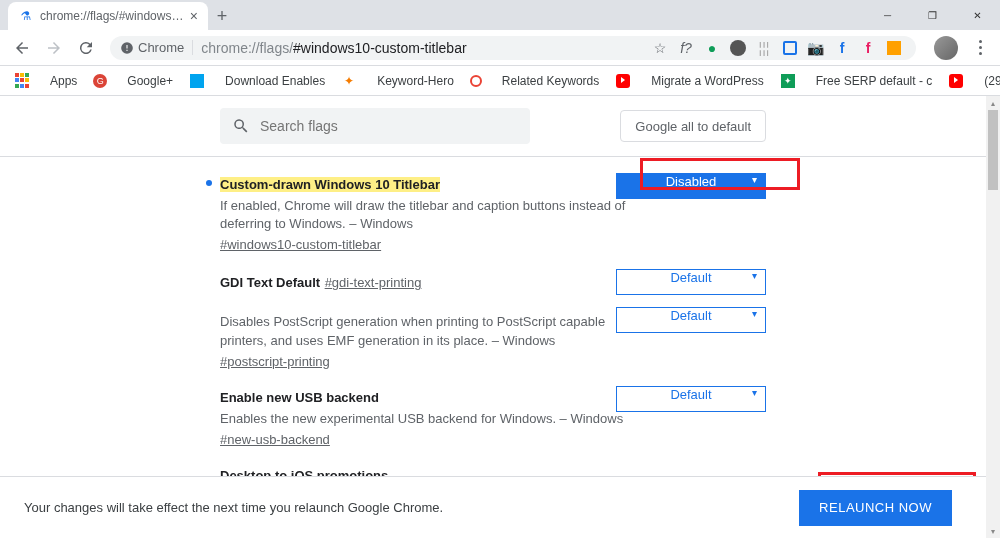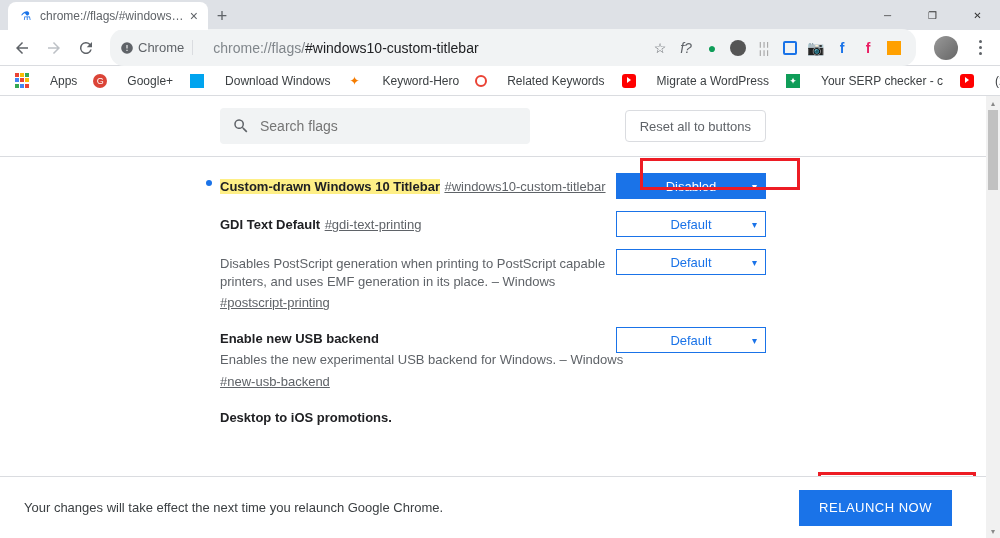--- a/index.html
+++ b/index.html
@@ -15,23 +15,23 @@
 .tab-icon { width: 16px; height: 16px; margin-right: 6px; display: flex; align-items: center; justify-content: center; color: #1a73e8; font-size: 12px; }
 .tab-title { flex: 1; overflow: hidden; white-space: nowrap; text-overflow: ellipsis; }
 .tab-close { font-size: 14px; color: #5f6368; }
 .new-tab { width: 28px; height: 28px; display: flex; align-items: center; justify-content: center; color: #5f6368; font-size: 18px; }
 
 
 .addr-bar { height: 36px; background: #fff; border-bottom: 1px solid #dadce0; display: flex; align-items: center; padding: 0 8px; gap: 4px; }
 .nav-btn { width: 28px; height: 28px; display: flex; align-items: center; justify-content: center; color: #5f6368; border-radius: 50%; }
 .nav-btn.disabled { color: #bdc1c6; }
 .nav-btn svg { width: 18px; height: 18px; }
-.addr-input-wrap { flex: 1; height: 37px; background: #f1f3f4; border-radius: 14px; display: flex; align-items: center; padding: 0 10px; margin: 0 6px; min-width: 0; }
+.addr-input-wrap { flex: 1; height: 24px; background: #f1f3f4; border-radius: 14px; display: flex; align-items: center; padding: 0 10px; margin: 0 6px; min-width: 0; }
 .addr-secure { display: flex; align-items: center; color: #5f6368; font-size: 13px; gap: 4px; border-right: 1px solid #dadce0; padding-right: 8px; margin-right: 8px; }
-.addr-url { font-size: 14px; color: #202124; white-space: nowrap; margin-left: 12px; }
+.addr-url { font-size: 14px; color: #202124; white-space: nowrap; }
 .addr-url .gray { color: #80868b; }
 .addr-icons { display: flex; align-items: center; gap: 10px; margin-left: auto; padding-right: 4px; }
 .addr-ico { width: 16px; height: 16px; display: flex; align-items: center; justify-content: center; font-size: 14px; color: #5f6368; }
 .profile-dots { display: flex; align-items: center; gap: 10px; margin-left: 8px; }
 .avatar { width: 24px; height: 24px; border-radius: 50%; background: linear-gradient(135deg,#999,#666); }
 .menu-dots { width: 24px; height: 24px; display: flex; flex-direction: column; align-items: center; justify-content: center; gap: 3px; }
 .menu-dots span { width: 3px; height: 3px; background: #5f6368; border-radius: 50%; }
 
 
 .bookmarks-bar { height: 30px; background: #fff; border-bottom: 1px solid #dadce0; display: flex; align-items: center; padding: 0 8px; gap: 4px; font-size: 12px; color: #3c4043; }
@@ -52,21 +52,21 @@
 .reset-btn { margin-left: auto; margin-right: 220px; height: 32px; padding: 0 14px; border: 1px solid #dadce0; background: #fff; color: #5f6368; font-size: 13px; border-radius: 4px; cursor: pointer; }
 
 
 .flags-list { padding: 0 220px; }
 .flag-entry { padding: 18px 0 0 0; position: relative; }
 .flag-dot { position: absolute; left: -14px; top: 23px; width: 6px; height: 6px; border-radius: 50%; background: #1a73e8; }
 .flag-title { font-size: 13px; font-weight: bold; color: #202124; display: inline; }
 .flag-title.highlight { background: #feef86; }
 .flag-desc { font-size: 13px; color: #5f6368; margin-top: 4px; max-width: 420px; line-height: 1.4; }
 .flag-hash { font-size: 13px; color: #5f6368; text-decoration: underline; margin-top: 4px; display: inline-block; }
-.flag-select { position: absolute; right: 0; top: 16px; width: 150px; height: 26px; border: 1px solid #1a73e8; background: #fff; display: flex; align-items: center; justify-content: center; color: #1a73e8; font-size: 13px; cursor: pointer; }
+.flag-select { position: absolute; right: 0; top: 16px; width: 150px; height: 26px; border: 1px solid #1a73e8; background: #fff; display: flex; justify-content: center; color: #1a73e8; font-size: 13px; cursor: pointer; }
 .flag-select::after { content: '▾'; position: absolute; right: 8px; font-size: 10px; }
 .flag-select.active { background: #1a73e8; color: #fff; }
 
 
 .red-box { position: absolute; border: 3px solid #ed1c24; pointer-events: none; }
 
 
 .relaunch-bar { position: absolute; bottom: 0; left: 0; right: 14px; height: 62px; background: #fff; border-top: 1px solid #dadce0; display: flex; align-items: center; padding: 0 24px; z-index: 5; margin-top: 48px; }
 .relaunch-msg { font-size: 13px; color: #3c4043; }
 .relaunch-btn { margin-left: auto; height: 36px; padding: 0 20px; background: #1a73e8; color: #fff; border: none; font-size: 13px; letter-spacing: 0.5px; cursor: pointer; margin-right: 10px; }
@@ -166,21 +166,21 @@
     <span>Apps</span>
   </div>
   <div class="bm-item">
       <span class="bm-ico" style="width:14px;height:14px;border-radius:50%;background:#db4437;color:#fff;font-size:9px;line-height:14px;text-align:center;">G</span>
       <span>Google+</span>
     </div>
   <div class="bm-item">
       <span class="bm-ico">
         <span class="sq" style="background:#00a4ef;"></span>
       </span>
-      <span>Download Windows</span>
+      <span>Download Enables</span>
     </div>
   <div class="bm-item">
       <span class="bm-ico" style="color:#f57c00;">✦</span>
       <span>Keyword-Hero</span>
     </div>
   <div class="bm-item">
       <span class="bm-ico" style="width:12px;height:12px;border:2px solid #ea4335;border-radius:50%;"></span>
       <span>Related Keywords</span>
     </div>
   <div class="bm-item">
@@ -188,21 +188,21 @@
         <span class="sq" style="background:#ff0000;border-radius:3px;position:relative;">
           <span style="position:absolute;left:5px;top:3px;border-left:4px solid #fff;border-top:3px solid transparent;border-bottom:3px solid transparent;"></span>
         </span>
       </span>
       <span>Migrate a WordPress</span>
     </div>
   <div class="bm-item">
       <span class="bm-ico">
         <span class="sq" style="background:#0f9d58;color:#fff;font-size:9px;line-height:14px;text-align:center;">✦</span>
       </span>
-      <span>Your SERP checker - c</span>
+      <span>Free SERP default - c</span>
     </div>
   <div class="bm-item">
       <span class="bm-ico">
         <span class="sq" style="background:#ff0000;border-radius:3px;position:relative;">
           <span style="position:absolute;left:5px;top:3px;border-left:4px solid #fff;border-top:3px solid transparent;border-bottom:3px solid transparent;"></span>
         </span>
       </span>
       <span>(29) How to create an</span>
     </div>
   <div class="bm-item">
@@ -214,27 +214,28 @@
 </div>
 
 <div class="content">
   <div class="flags-header">
     <div class="search-wrap">
       <svg viewBox="0 0 24 24">
           <path d="M15.5 14h-.79l-.28-.27a6.5 6.5 0 1 0-.7.7l.27.28v.79l5 5L20.49 19zM9.5 14A4.5 4.5 0 1 1 14 9.5 4.5 4.5 0 0 1 9.5 14z"></path>
         </svg>
       <input type="text" placeholder="Search flags" style="">
     </div>
-    <button class="reset-btn">Reset all to buttons</button>
+    <button class="reset-btn">Google all to default</button>
   </div>
 
   <div class="flags-list">
     <div class="flag-entry">
       <span class="flag-dot"></span>
       <span class="flag-title highlight">Custom-drawn Windows 10 Titlebar</span>
+      <div class="flag-desc">If enabled, Chrome will draw the titlebar and caption buttons instead of deferring to Windows. – Windows</div>
       <a class="flag-hash">#windows10-custom-titlebar</a>
       <div class="flag-select active">
           <span>Disabled</span>
         </div>
     </div>
     <div class="flag-entry">
       <span class="flag-title">GDI Text Default</span>
       <a class="flag-hash">#gdi-text-printing</a>
       <div class="flag-select">
           <span>Default</span>

